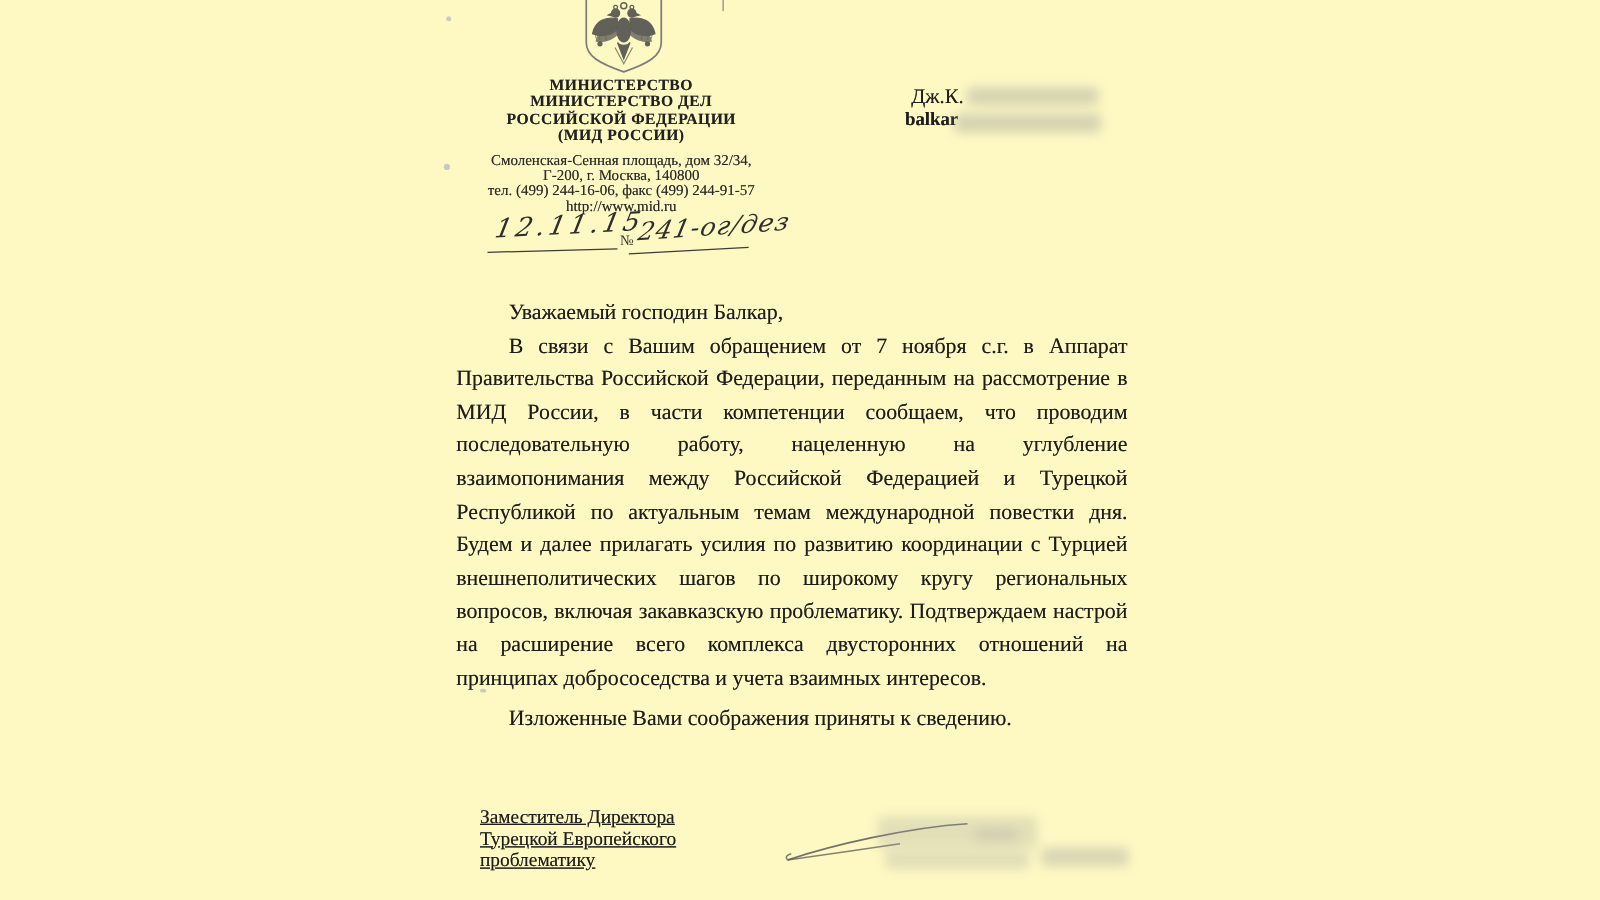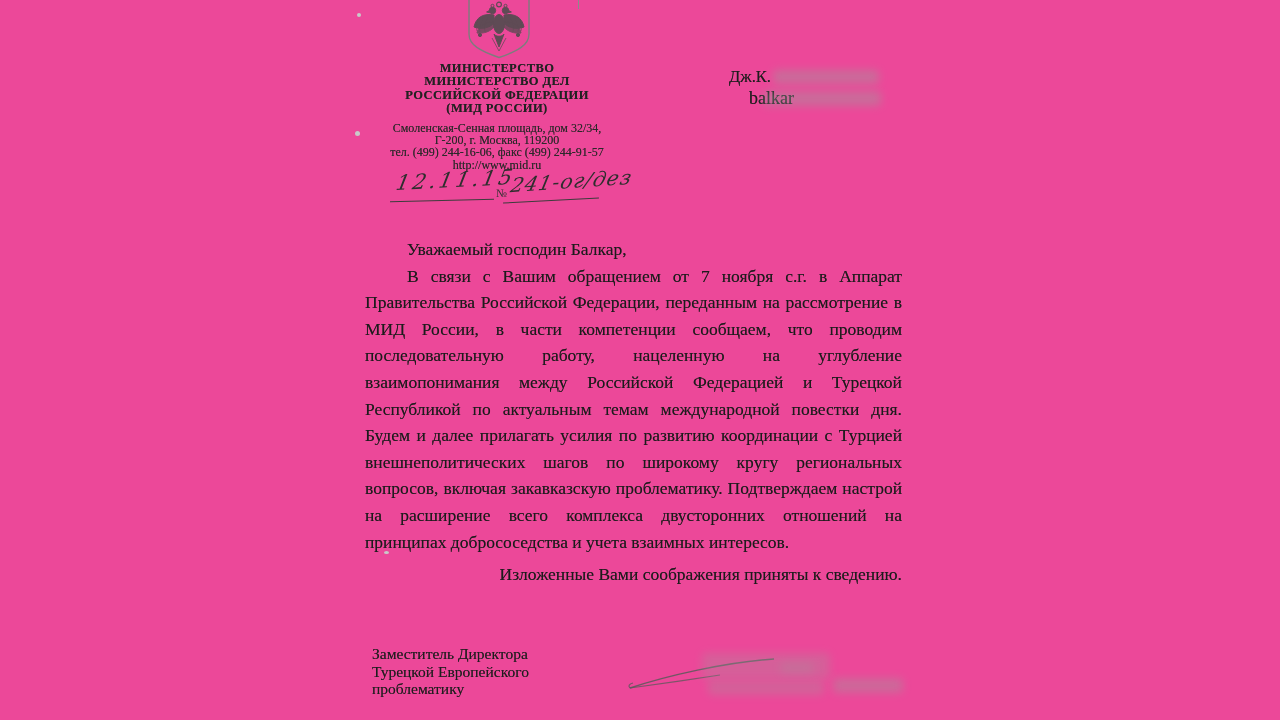--- a/index.html
+++ b/index.html
@@ -1,18 +1,18 @@
 <!DOCTYPE html>
 <html><head>
 <meta charset="utf-8">
 <style>
   html,body { margin:0; padding:0; background:#ffffff; }
   .page {
     position:relative; width:1280px; height:720px; overflow:hidden;
-    background:#ec4899; font-family:"Liberation Serif", serif; color:#1d1d1d;
+    background:#fef9c3; font-family:"Liberation Serif", serif; color:#1d1d1d;
   }
   .scan-text { text-shadow: 0 0 .4px rgba(20,20,20,.55); }
 
   
   .emblem { position:absolute; left:466px; top:0; width:66px; height:59px; filter:blur(.3px); }
   .frame-tick { position:absolute; background:#8a8a8a; width:1px; height:9px; top:0; }
   .tick-right { left:578px; }
 
   .ministry {
     position:absolute; left:390px; top:62px; width:214px;
@@ -33,41 +33,41 @@
              transform:skewX(-14deg) rotate(-3deg); }
   .hw-num  { left:512px; top:169px; font-size:20px; letter-spacing:1px;
              transform:skewX(-16deg) rotate(-4deg); }
   .no-sign { position:absolute; left:496px; top:187px; font-size:11.5px; color:#333; }
   .hw-line { position:absolute; border-top:1.6px solid #3c3c3c; height:0; }
   .hw-line-1 { left:390px; top:200px; width:104px; transform:rotate(-1.5deg); }
   .hw-line-2 { left:503px; top:200px; width:96px;  transform:rotate(-3deg); }
 
   
   .rcpt-name  { position:absolute; left:729px; top:67px;  font-size:16.5px; }
-  .rcpt-email { position:absolute; left:749px; top:88px;  font-size:18px; }
+  .rcpt-email { position:absolute; left:724px; top:88px;  font-size:15px;font-weight:bold; }
   .blur-blob {
     position:absolute; background:#9b9b9b; opacity:.42; filter:blur(4.5px);
     border-radius:4px;
   }
   .blob-rname  { left:773px; top:70px; width:106px; height:14px; }
   .blob-remail { left:763px; top:91px; width:118px; height:15px; }
 
   
   .body-text {
     position:absolute; left:365px; top:236px; width:537px;
     font-size:17.5px; line-height:26.6px; color:#1c1c1c;font-family:Liberation Serif, serif;
   }
   .body-text p { margin:0; text-indent:42px; text-align:justify; }
   .body-text p.no-justify { text-align:left; }
-  .body-text p.closing { margin-top:6px; text-align:right; }
+  .body-text p.closing { margin-top:6px; text-align:left; }
 
   
   .sig-block {
-    position:absolute; left:372px; top:645px;
-    font-size:15.5px; line-height:17.6px; color:#1e1e1e;
+    position:absolute; left:384px; top:645px;
+    font-size:15.5px; line-height:17.6px; color:#1e1e1e;text-decoration:underline;
   }
   .sig-squiggle { position:absolute; left:616px; top:648px; width:180px; height:48px; }
   .blob-sig-1 { left:702px; top:653px; width:128px; height:26px; opacity:.28; }
   .blob-sig-2 { left:708px; top:681px; width:116px; height:14px; opacity:.30; }
   .blob-sig-3 { left:833px; top:678px; width:70px;  height:15px; opacity:.38; }
   .blob-flick { left:780px; top:663px; width:34px; height:10px; opacity:.25; }
 
   .speck { position:absolute; background:#c9c9c9; border-radius:50%; }
 </style>
 </head>
@@ -112,21 +112,21 @@
 
   <div class="ministry scan-text">
     <div>МИНИСТЕРСТВО</div>
     <div>МИНИСТЕРСТВО ДЕЛ</div>
     <div>РОССИЙСКОЙ ФЕДЕРАЦИИ</div>
     <div>(МИД РОССИИ)</div>
   </div>
 
   <div class="address scan-text">
     <div>Смоленская-Сенная площадь, дом 32/34,</div>
-    <div>Г-200, г. Москва, 119200</div>
+    <div>Г-200, г. Москва, 140800</div>
     <div>тел. (499) 244-16-06, факс (499) 244-91-57</div>
     <div>http://www.mid.ru</div>
   </div>
 
   <div class="hw hw-date">12.11.15</div>
   <div class="no-sign">№</div>
   <div class="hw hw-num">241-ог/дез</div>
   <div class="hw-line hw-line-1"></div>
   <div class="hw-line hw-line-2"></div>
 

